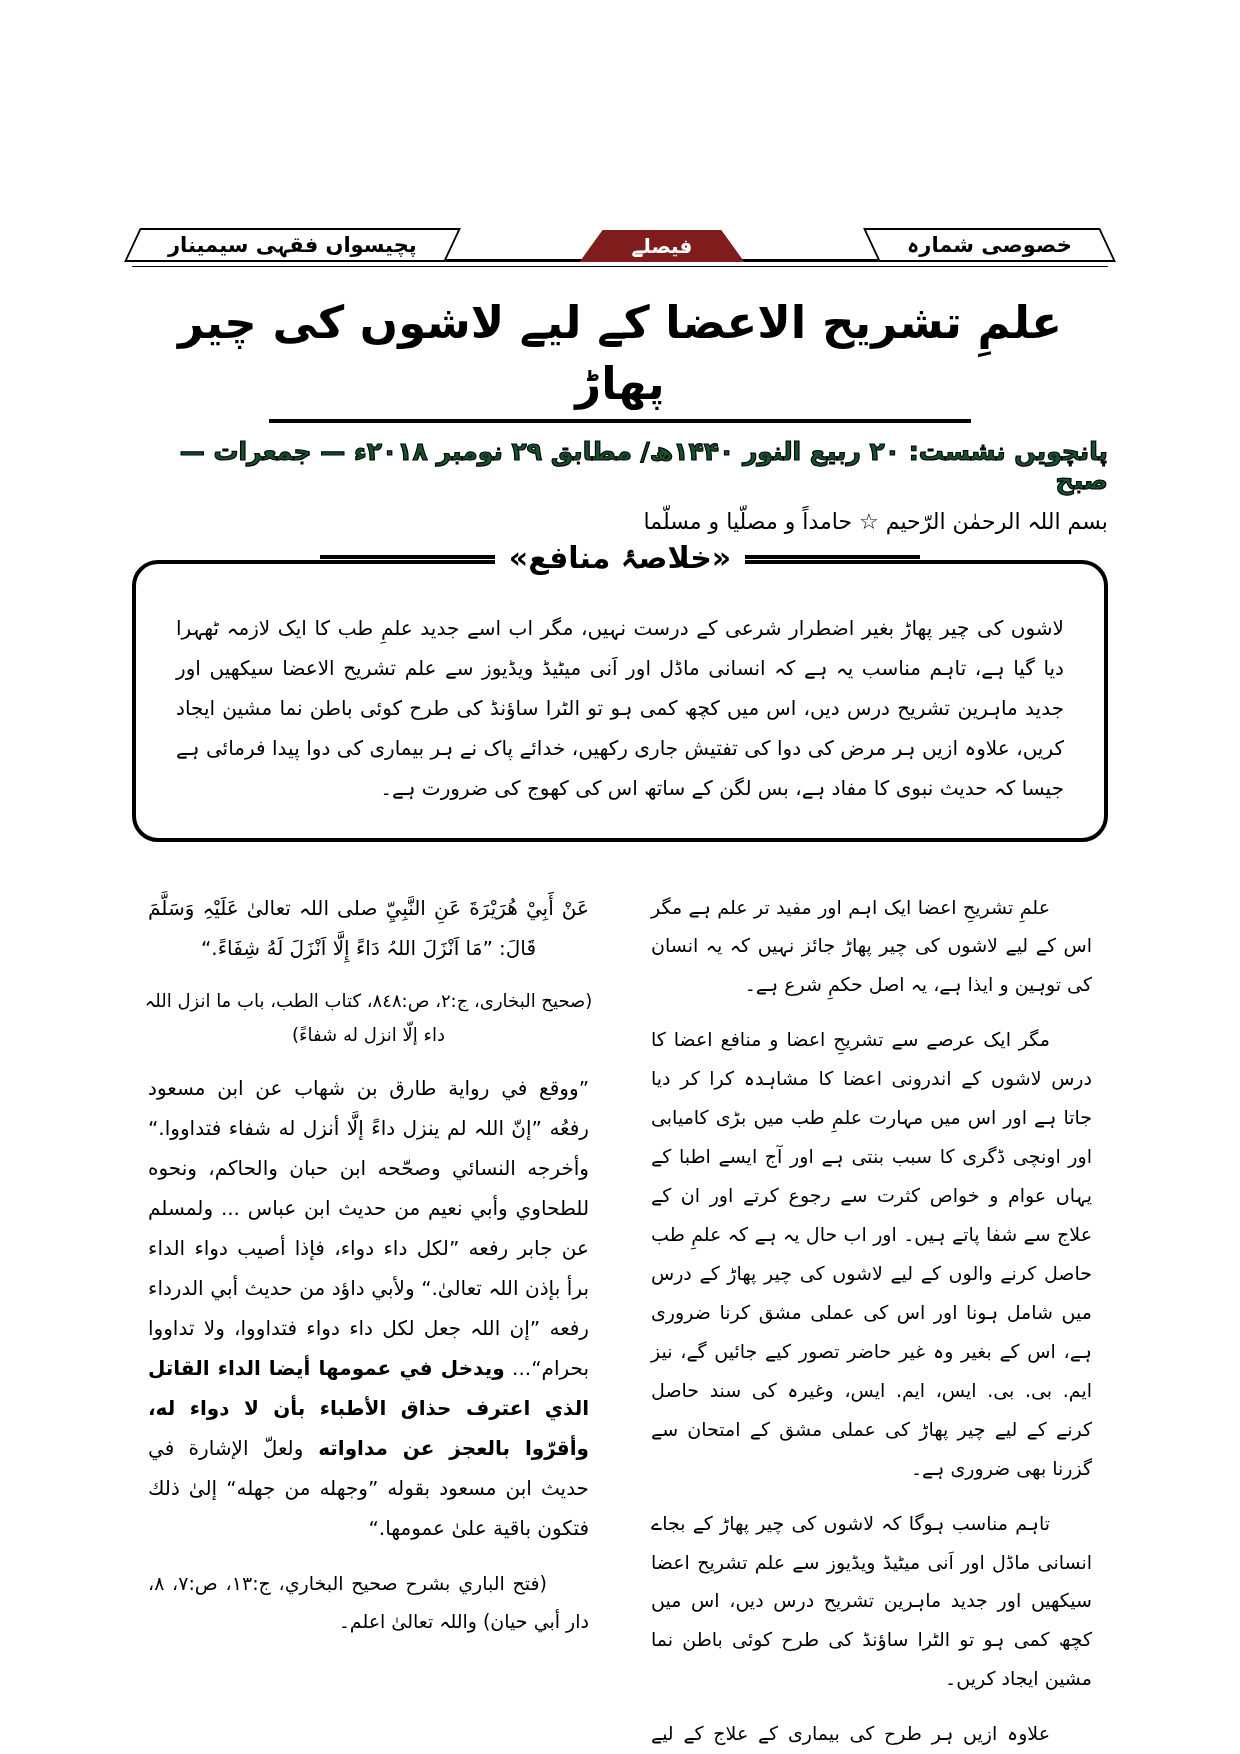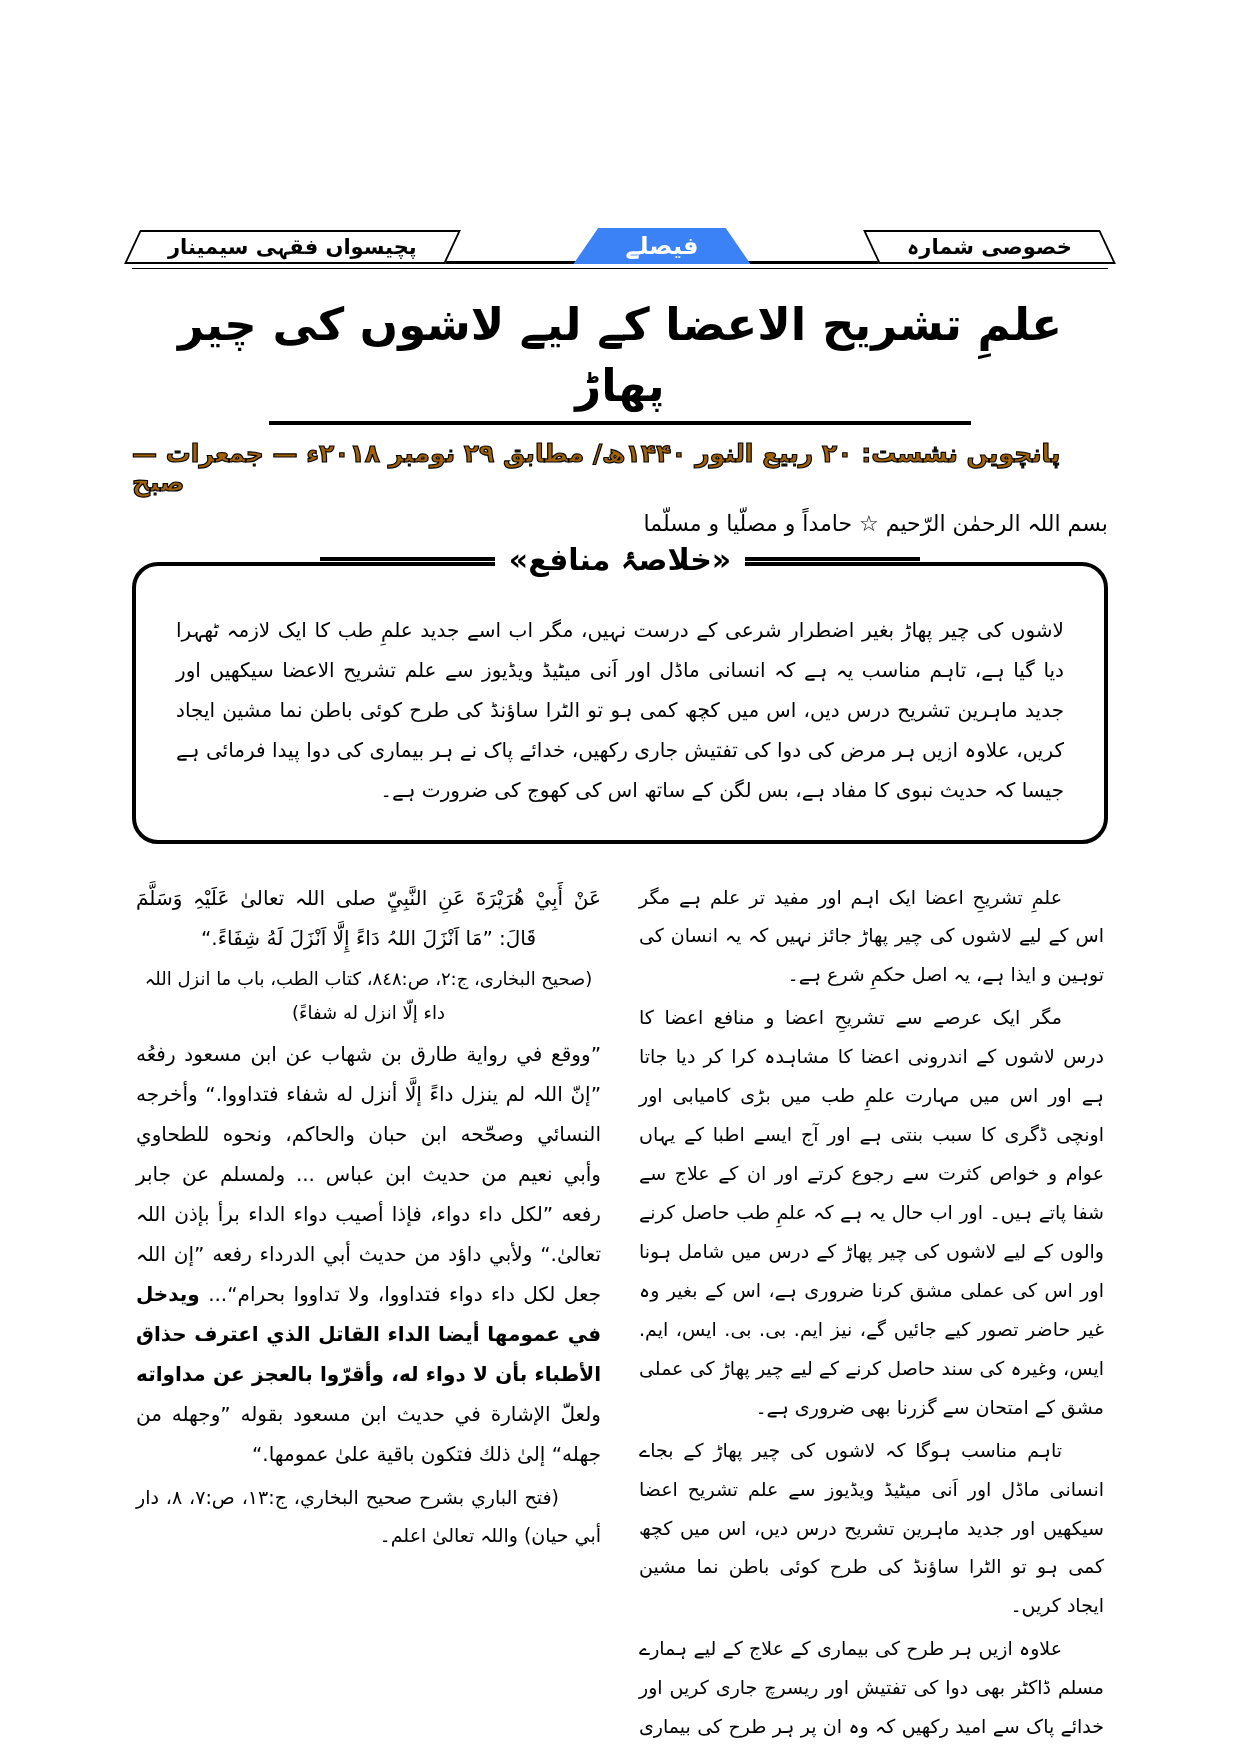--- a/index.html
+++ b/index.html
@@ -21,35 +21,35 @@
   }
   .badge{
     border:2.5px solid #000;background:#fff;
     padding:3px 34px;font-size:21px;font-weight:bold;white-space:nowrap;
   }
   .badge-right{transform:skewX(25deg);}
   .badge-right .in{display:inline-block;transform:skewX(-25deg);}
   .badge-left{transform:skewX(-25deg);}
   .badge-left .in{display:inline-block;transform:skewX(25deg);}
   .badge-center{
-    border:none;background:#3b82f6;color:#fff;
+    border:none;background:#7f1d1d;color:#fff;
     clip-path:polygon(14% 0,86% 0,100% 100%,0 100%);
-    padding:4px 52px;font-size:24px;font-weight:bold;
+    padding:4px 52px;font-size:20px;font-weight:bold;
   }
   .header-rule{height:4px;border-top:3px solid #000;border-bottom:1.5px solid #000;}
 
   
   .main-title{
     text-align:center;font-size:45px;font-weight:bold;
     margin:26px 0 4px 0;line-height:1.35;
   }
   .title-underline{width:72%;margin:0 auto 14px auto;border-bottom:4px solid #000;}
   .session-line{
-    text-align:left;font-size:25px;font-weight:bold;
-    color:#a16207;-webkit-text-stroke:1.2px #000;
+    text-align:right;font-size:25px;font-weight:bold;
+    color:#14532d;-webkit-text-stroke:1.2px #000;
     margin-bottom:14px;letter-spacing:.5px;margin-top:6px;
   }
   @supports not (-webkit-text-stroke:1px #000){.session-line{color:#000;}}
   .bismillah{text-align:right;font-size:22px;margin-bottom:26px;}
 
   
   .summary-box{
     position:relative;border:4px solid #000;border-radius:26px;
     padding:30px 26px 16px 26px;margin-bottom:30px;
   }
@@ -61,21 +61,21 @@
   .summary-heading .htext{
     background:#fff;padding:0 14px;font-size:30px;font-weight:bold;white-space:nowrap;
   }
   .summary-text{
     font-size:20px;line-height:2.0;text-align:justify;text-align-last:right;margin:14px;
   }
 
   
   .columns{display:flex;gap:30px;min-height:788px;}
   .col{flex:1 1 0;min-width:0;}
-  .col p{margin:4px;}
+  .col p{margin:16px;}
   .urdu-para{
     font-size:19px;line-height:2.05;text-align:justify;text-align-last:right;
     text-indent:42px;
   }
   .arabic-para{
     font-size:20px;line-height:2.0;text-align:justify;text-align-last:center;
     text-indent:0;
   }
   .ref-para{font-size:18px;line-height:1.9;text-align:center;margin:4px 0 !important;}
   .urdu-intro{font-size:19px;line-height:2.0;text-align:left;text-align-last:left;font-weight:bold;}

